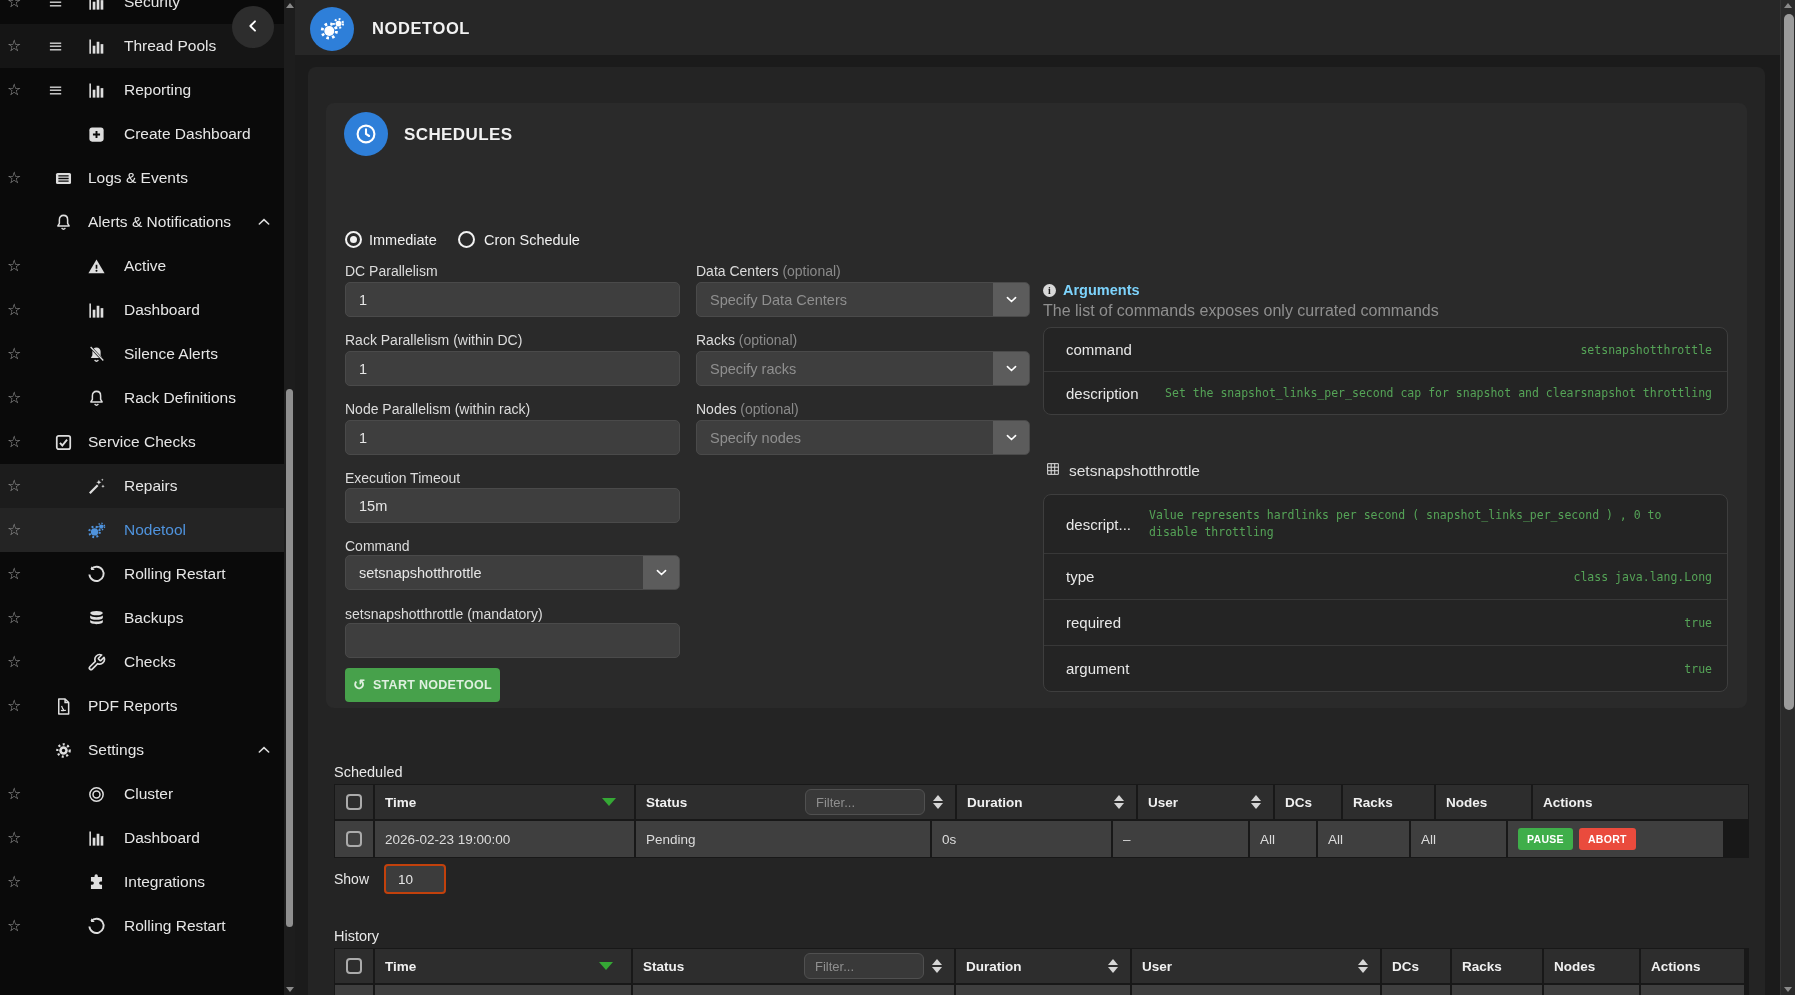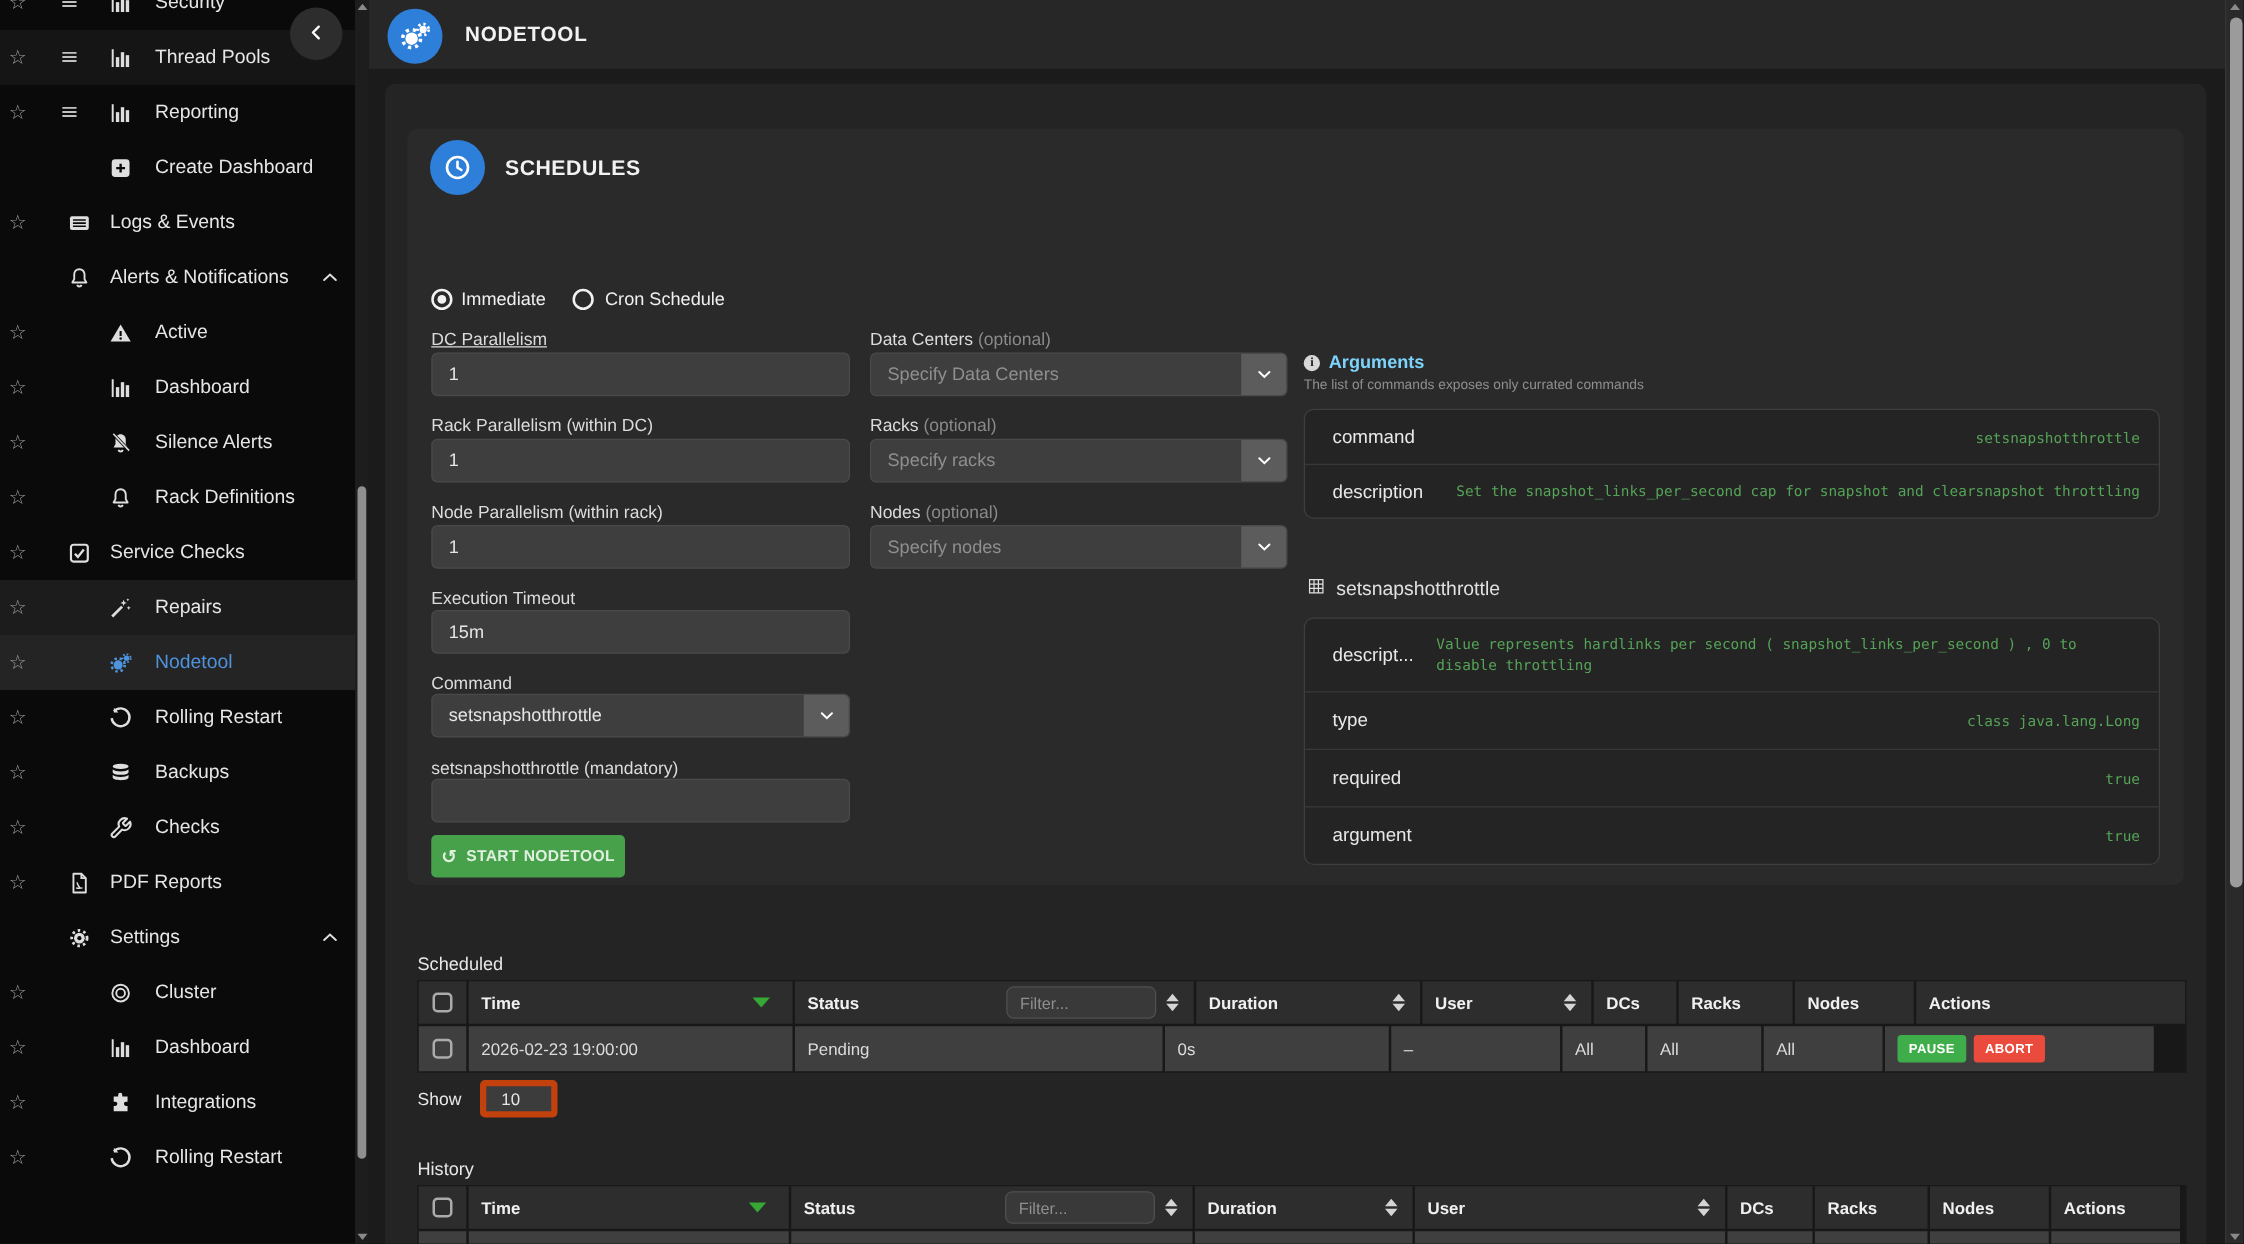--- a/index.html
+++ b/index.html
@@ -80,21 +80,21 @@
     color:#dff0df;font-size:12.5px;font-weight:bold;letter-spacing:.3px;display:flex;align-items:center;justify-content:center;
     gap:7px;cursor:pointer;font-family:"Liberation Sans","DejaVu Sans",sans-serif;}
   .start-btn .glyph{font-family:"DejaVu Sans",sans-serif;font-size:15px;font-weight:bold;}
 
   
   .args-col{position:absolute;left:717px;top:0;width:685px;}
   .args-head{position:absolute;left:0;top:179px;display:flex;align-items:center;gap:7px;}
   .info-icon{width:13px;height:13px;border-radius:50%;background:#d8d8d8;color:#1b1b1b;font-size:10px;font-weight:bold;
     display:flex;align-items:center;justify-content:center;font-family:"Liberation Serif",serif;}
   .args-title{font-size:14.5px;font-weight:bold;color:#7dd3fc;}
-  .args-sub{position:absolute;left:0;top:199px;font-size:11px;color:#8f8f8f;}
+  .args-sub{position:absolute;left:0;top:199px;font-size:16px;color:#8f8f8f;}
   .arg-panel{position:absolute;left:0;width:685px;background:#242424;border:1px solid #3e3e3e;border-radius:8px;}
   .panel-1{top:224px;height:88px;}
   .panel-2{top:391px;height:198px;}
   .arg-row{display:flex;align-items:center;padding:0 15px 0 22px;}
   .arg-row + .arg-row{border-top:1px solid #383838;}
   .arg-label{font-size:15px;color:#e8e8e8;white-space:nowrap;}
   .arg-value{margin-left:auto;font-family:"DejaVu Sans Mono","Liberation Mono",monospace;font-size:11.5px;
     color:#55a357;text-align:right;}
   .arg-value.wrap{text-align:left;margin-left:18px;flex:1;line-height:1.5;}
   .args-section{position:absolute;left:2px;top:358px;display:flex;align-items:center;gap:8px;color:#e0e0e0;}
@@ -119,21 +119,21 @@
   .filter-input{margin-left:auto;width:120px;height:26px;background:#393939;border:1px solid #505050;border-radius:6px;
     color:#cfcfcf;font-size:13px;padding:0 10px;font-family:"Liberation Sans","DejaVu Sans",sans-serif;}
   .filter-input::placeholder{color:#8f8f8f;}
   .sort-after{margin:0 2px 0 8px;}
   .act-btn{height:22px;border:none;border-radius:3px;color:#fff;font-size:10.5px;font-weight:bold;letter-spacing:.3px;
     padding:0 9px;cursor:pointer;font-family:"Liberation Sans","DejaVu Sans",sans-serif;}
   .act-btn.green{background:#3fae4a;}
   .act-btn.red{background:#ea4b3d;margin-left:6px;}
   .show-row{position:absolute;left:26px;height:30px;display:flex;align-items:center;}
   .show-label{font-size:14px;color:#e8e8e8;}
-  .show-input{position:absolute;left:50px;top:0;width:62px;height:30px;background:#3c3c3c;border:5px solid #c2410c;
+  .show-input{position:absolute;left:50px;top:0;width:62px;height:30px;background:#3c3c3c;border:2px solid #c2410c;
     border-radius:4px;color:#e6e6e6;font-size:13.5px;padding:0 12px;font-family:"Liberation Sans","DejaVu Sans",sans-serif;}
 
   
   .page-scroll{position:absolute;right:0;top:0;width:15px;height:995px;background:#2a2a2a;border-left:1px solid #353535;z-index:5;}
   .page-scroll .thumb{position:absolute;left:2.5px;width:10px;top:14px;height:696px;background:#9b9b9b;border-radius:5px;}
 </style>
 </head>
 <body>
 
 <div class="screen">
@@ -422,21 +422,21 @@
         <div class="card-title">SCHEDULES</div>
 
         <div class="radio-row">
           <span class="radio sel" style="left:0;"></span>
           <span class="radio-label" style="left:24px;">Immediate</span>
           <span class="radio" style="left:113px;"></span>
           <span class="radio-label" style="left:139px;">Cron Schedule</span>
         </div>
 
         <div class="col1-wrap" style="left:19px;width:335px;">
-          <label class="f-label" style="top:160px;text-decoration:underline;">DC Parallelism</label>
+          <label class="f-label" style="top:160px;">DC Parallelism</label>
           <input class="f-input" style="top: 179px;" value="1">
           <label class="f-label" style="top:229px;">Rack Parallelism (within DC)</label>
           <input class="f-input" style="top: 248px;" value="1">
           <label class="f-label" style="top:298px;">Node Parallelism (within rack)</label>
           <input class="f-input" style="top: 317px;" value="1">
           <label class="f-label" style="top:367px;">Execution Timeout</label>
           <input class="f-input" style="top: 385px;" value="15m">
           <label class="f-label" style="top:435px;">Command</label>
           <div class="f-select" style="top:452px;">
             <span class="sel-text">setsnapshotthrottle</span>

